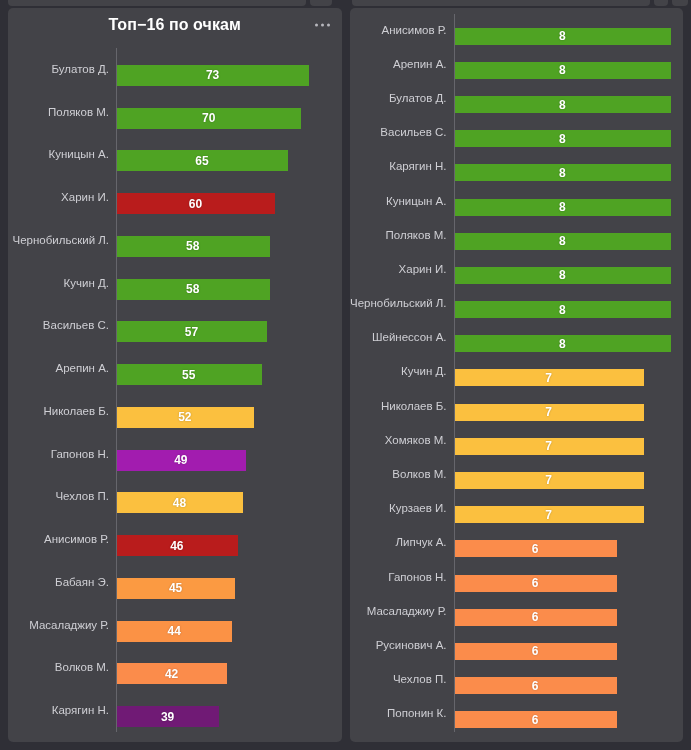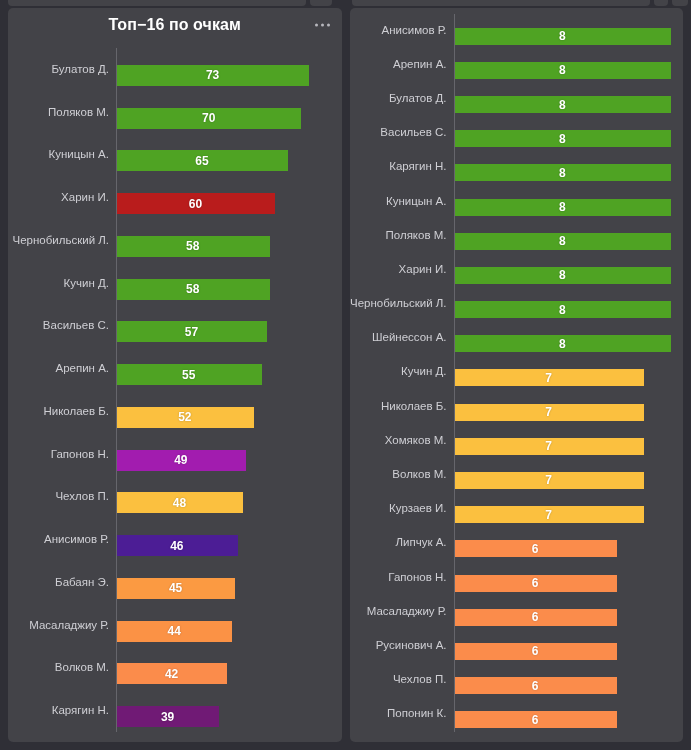--- a/index.html
+++ b/index.html
@@ -288,21 +288,21 @@
               <div class="row-label">Чехлов П.</div>
               <div class="bar-track">
                 <div class="bar" style="background: rgb(251, 192, 63); width: 59.51%;">
                   <span class="bar-value">48</span>
                 </div>
               </div>
             </div>
             <div class="row">
               <div class="row-label">Анисимов Р.</div>
               <div class="bar-track">
-                <div class="bar" style="background: #4c1d95; width: 57.03%;">
+                <div class="bar" style="background: #b91c1c; width: 57.03%;">
                   <span class="bar-value">46</span>
                 </div>
               </div>
             </div>
             <div class="row">
               <div class="row-label">Бабаян Э.</div>
               <div class="bar-track">
                 <div class="bar" style="background: rgb(251, 154, 66); width: 55.79%;">
                   <span class="bar-value">45</span>
                 </div>

